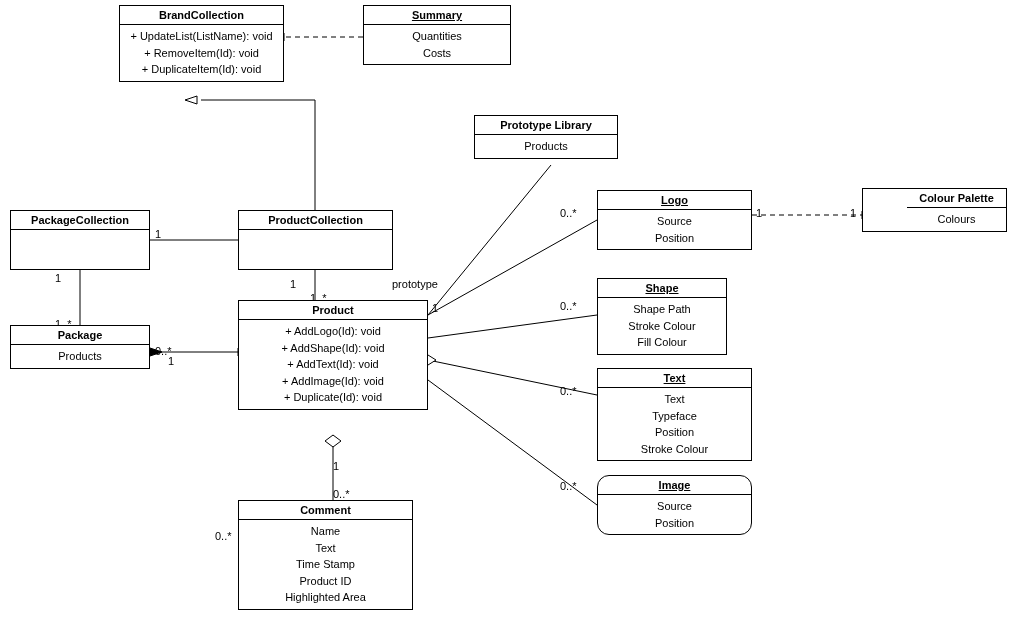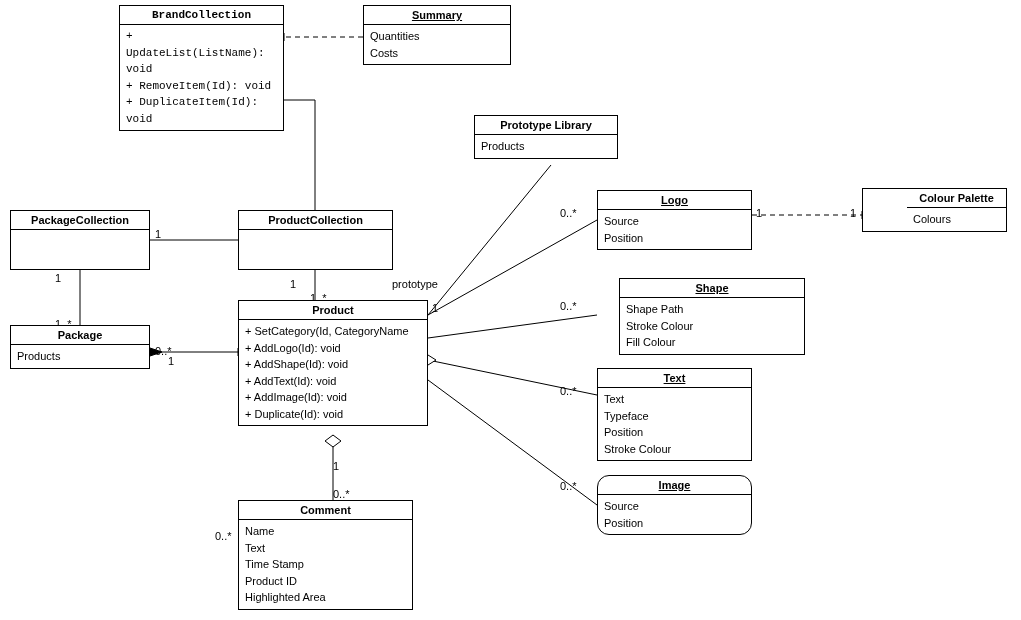--- a/index.html
+++ b/index.html
@@ -27,20 +27,21 @@
       border-bottom: 1px solid #000;
       padding: 3px 6px;
       text-align: center;
       font-weight: bold;
     }
     .uml-box .header.underline {
       text-decoration: underline;
     }
     .uml-box .body {
       padding: 3px 6px;
+      text-align: center;
     }
     .uml-box .body .item {
       line-height: 1.5;
     }
     svg.arrows {
       position: absolute;
       top: 0;
       left: 0;
       width: 1021px;
       height: 620px;
@@ -110,21 +111,21 @@
   <div class="label-text" style="left:560px; top:207px">0..*</div>
   <div class="label-text" style="left:560px; top:300px">0..*</div>
   <div class="label-text" style="left:560px; top:385px">0..*</div>
   <div class="label-text" style="left:560px; top:480px">0..*</div>
   <div class="label-text" style="left:756px; top:207px">1</div>
   <div class="label-text" style="left:850px; top:207px">1</div>
   <div class="label-text" style="left:215px; top:530px">0..*</div>
   <div class="label-text" style="left:333px; top:460px">1</div>
   <div class="label-text" style="left:333px; top:488px">0..*</div>
 
-  <div class="uml-box" style="left:119px; top:5px; width:165px;font-family:Liberation Mono, monospace;">
+  <div class="uml-box" style="left:119px; top:5px; width:165px;">
     <div class="header">BrandCollection</div>
     <div class="body">
       <div class="item">+ UpdateList(ListName): void</div>
       <div class="item">+ RemoveItem(Id): void</div>
       <div class="item">+ DuplicateItem(Id): void</div>
     </div>
   </div>
 
   <div class="uml-box" style="left:363px; top:5px; width:148px;">
     <div class="header underline">Summary</div>
@@ -147,21 +148,20 @@
   </div>
 
   <div class="uml-box" style="left:238px; top:210px; width:155px; height:60px;">
     <div class="header">ProductCollection</div>
     <div class="body"></div>
   </div>
 
   <div class="uml-box" style="left:238px; top:300px; width:190px;">
     <div class="header">Product</div>
     <div class="body">
-      <div class="item">+ SetCategory(Id, CategoryName</div>
       <div class="item">+ AddLogo(Id): void</div>
       <div class="item">+ AddShape(Id): void</div>
       <div class="item">+ AddText(Id): void</div>
       <div class="item">+ AddImage(Id): void</div>
       <div class="item">+ Duplicate(Id): void</div>
     </div>
   </div>
 
   <div class="uml-box" style="left:10px; top:325px; width:140px;">
     <div class="header">Package</div>
@@ -182,21 +182,21 @@
   </div>
 
   <div class="uml-box" style="left:597px; top:190px; width:155px;">
     <div class="header underline">Logo</div>
     <div class="body">
       <div class="item">Source</div>
       <div class="item">Position</div>
     </div>
   </div>
 
-  <div class="uml-box" style="left:597px; top:278px; width:186px;margin-left:22px;">
+  <div class="uml-box" style="left:597px; top:278px; width:130px;">
     <div class="header underline">Shape</div>
     <div class="body">
       <div class="item">Shape Path</div>
       <div class="item">Stroke Colour</div>
       <div class="item">Fill Colour</div>
     </div>
   </div>
 
   <div class="uml-box" style="left:597px; top:368px; width:155px;">
     <div class="header underline">Text</div>

